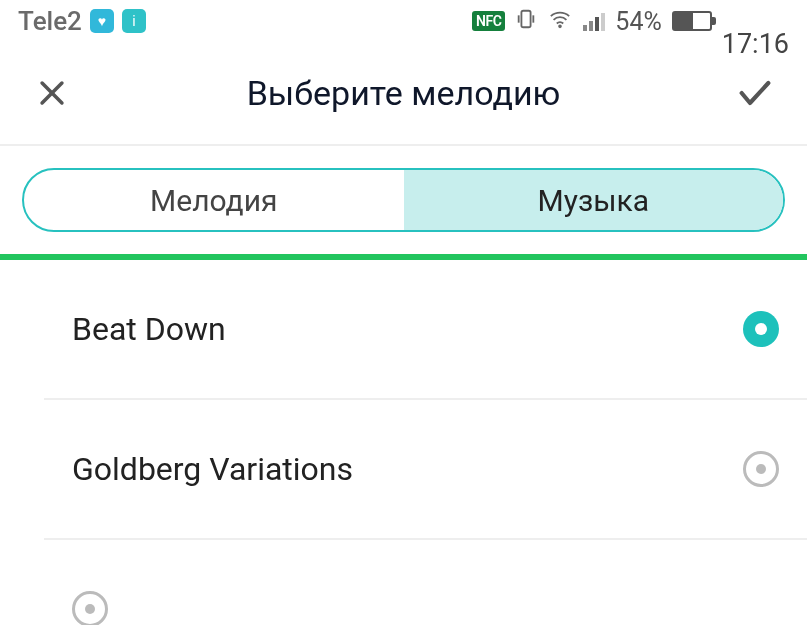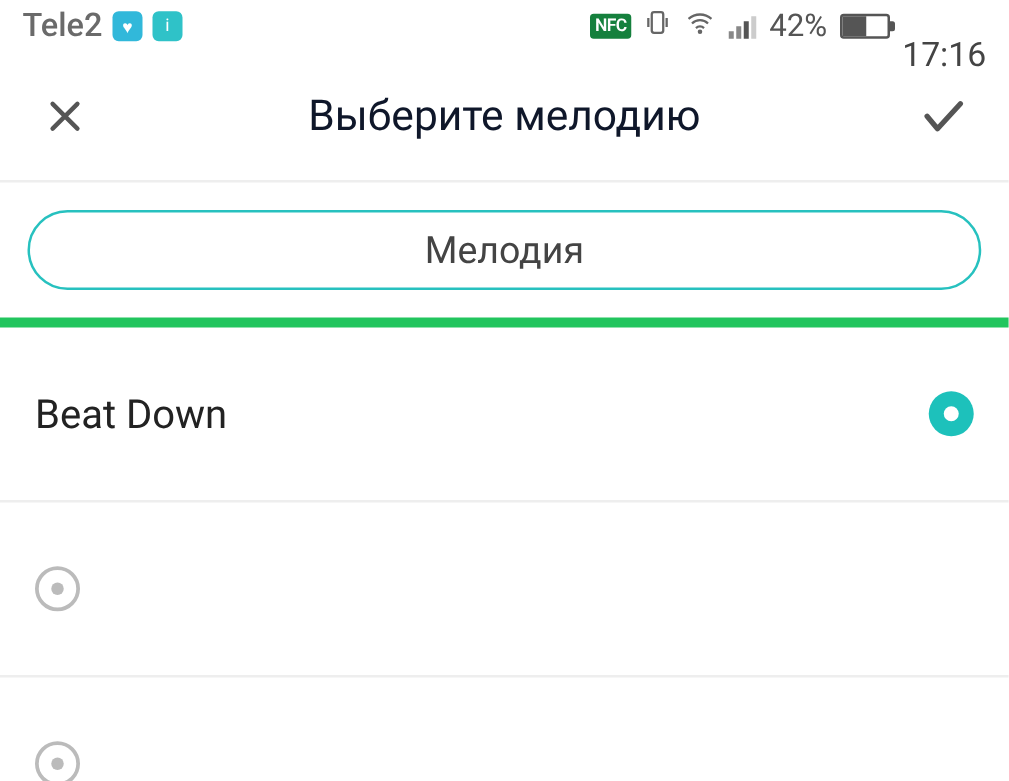--- a/index.html
+++ b/index.html
@@ -130,21 +130,21 @@
       width: 44px;
       height: 44px;
       display: flex;
       align-items: center;
       justify-content: center;
       cursor: pointer;
       color: #555;
     }
     .tabs-wrap {
       padding: 22px;
-      border-bottom: 8px solid #22c55e;
+      border-bottom: 6px solid #22c55e;
     }
     .segmented {
       display: flex;
       border: 2px solid #27c1bf;
       border-radius: 40px;
       overflow: hidden;
       height: 64px;
     }
     .seg-tab {
       flex: 1;
@@ -164,20 +164,21 @@
       flex-direction: column;
     }
     .list-row {
       height: 140px;
       display: flex;
       align-items: center;
       justify-content: space-between;
       padding: 0 28px;
       border-bottom: 2px solid #eee;
       cursor: pointer;
+      margin-left: 44px;
     }
     .list-label {
       font-size: 32px;
       color: #222;
     }
     .radio {
       width: 36px;
       height: 36px;
       border-radius: 50%;
       border: 3px solid #bbb;
@@ -228,21 +229,21 @@
           <path d="M8.5 16.9a5 5 0 0 1 7 0"></path>
           <circle cx="12" cy="20" r="1" fill="#666"></circle>
         </svg>
     </span>
     <span class="signal-bars">
       <span></span>
         <span></span>
         <span></span>
         <span></span>
     </span>
-    <span class="battery-pct">42%</span>
+    <span class="battery-pct">54%</span>
     <span class="battery-icon">
         <span class="battery-fill"></span>
       </span>
     <span class="time">17:16</span>
   </div>
 </div>
 
 <div class="header-bar">
   <div class="icon-btn">
     <svg width="34" height="34" viewBox="0 0 24 24" fill="none" stroke="#555" stroke-width="2.5" stroke-linecap="round">
@@ -254,31 +255,33 @@
   <div class="icon-btn">
     <svg width="40" height="40" viewBox="0 0 24 24" fill="none" stroke="#555" stroke-width="2.5" stroke-linecap="round" stroke-linejoin="round">
         <polyline points="4 12 9 18 20 6"></polyline>
       </svg>
   </div>
 </div>
 
 <div class="tabs-wrap">
   <div class="segmented">
     <div class="seg-tab">Мелодия</div>
+    <div class="seg-tab active">Музыка</div>
   </div>
 </div>
 
 <div class="list">
   <div class="list-row">
     <span class="list-label">Beat Down</span>
     <span class="radio selected">
         <span class="dot"></span>
       </span>
   </div>
   <div class="list-row">
+    <span class="list-label">Goldberg Variations</span>
     <span class="radio">
         <span class="dot-off"></span>
       </span>
   </div>
   <div class="list-row">
     <span class="radio">
         <span class="dot-off"></span>
       </span>
   </div>
 </div>

